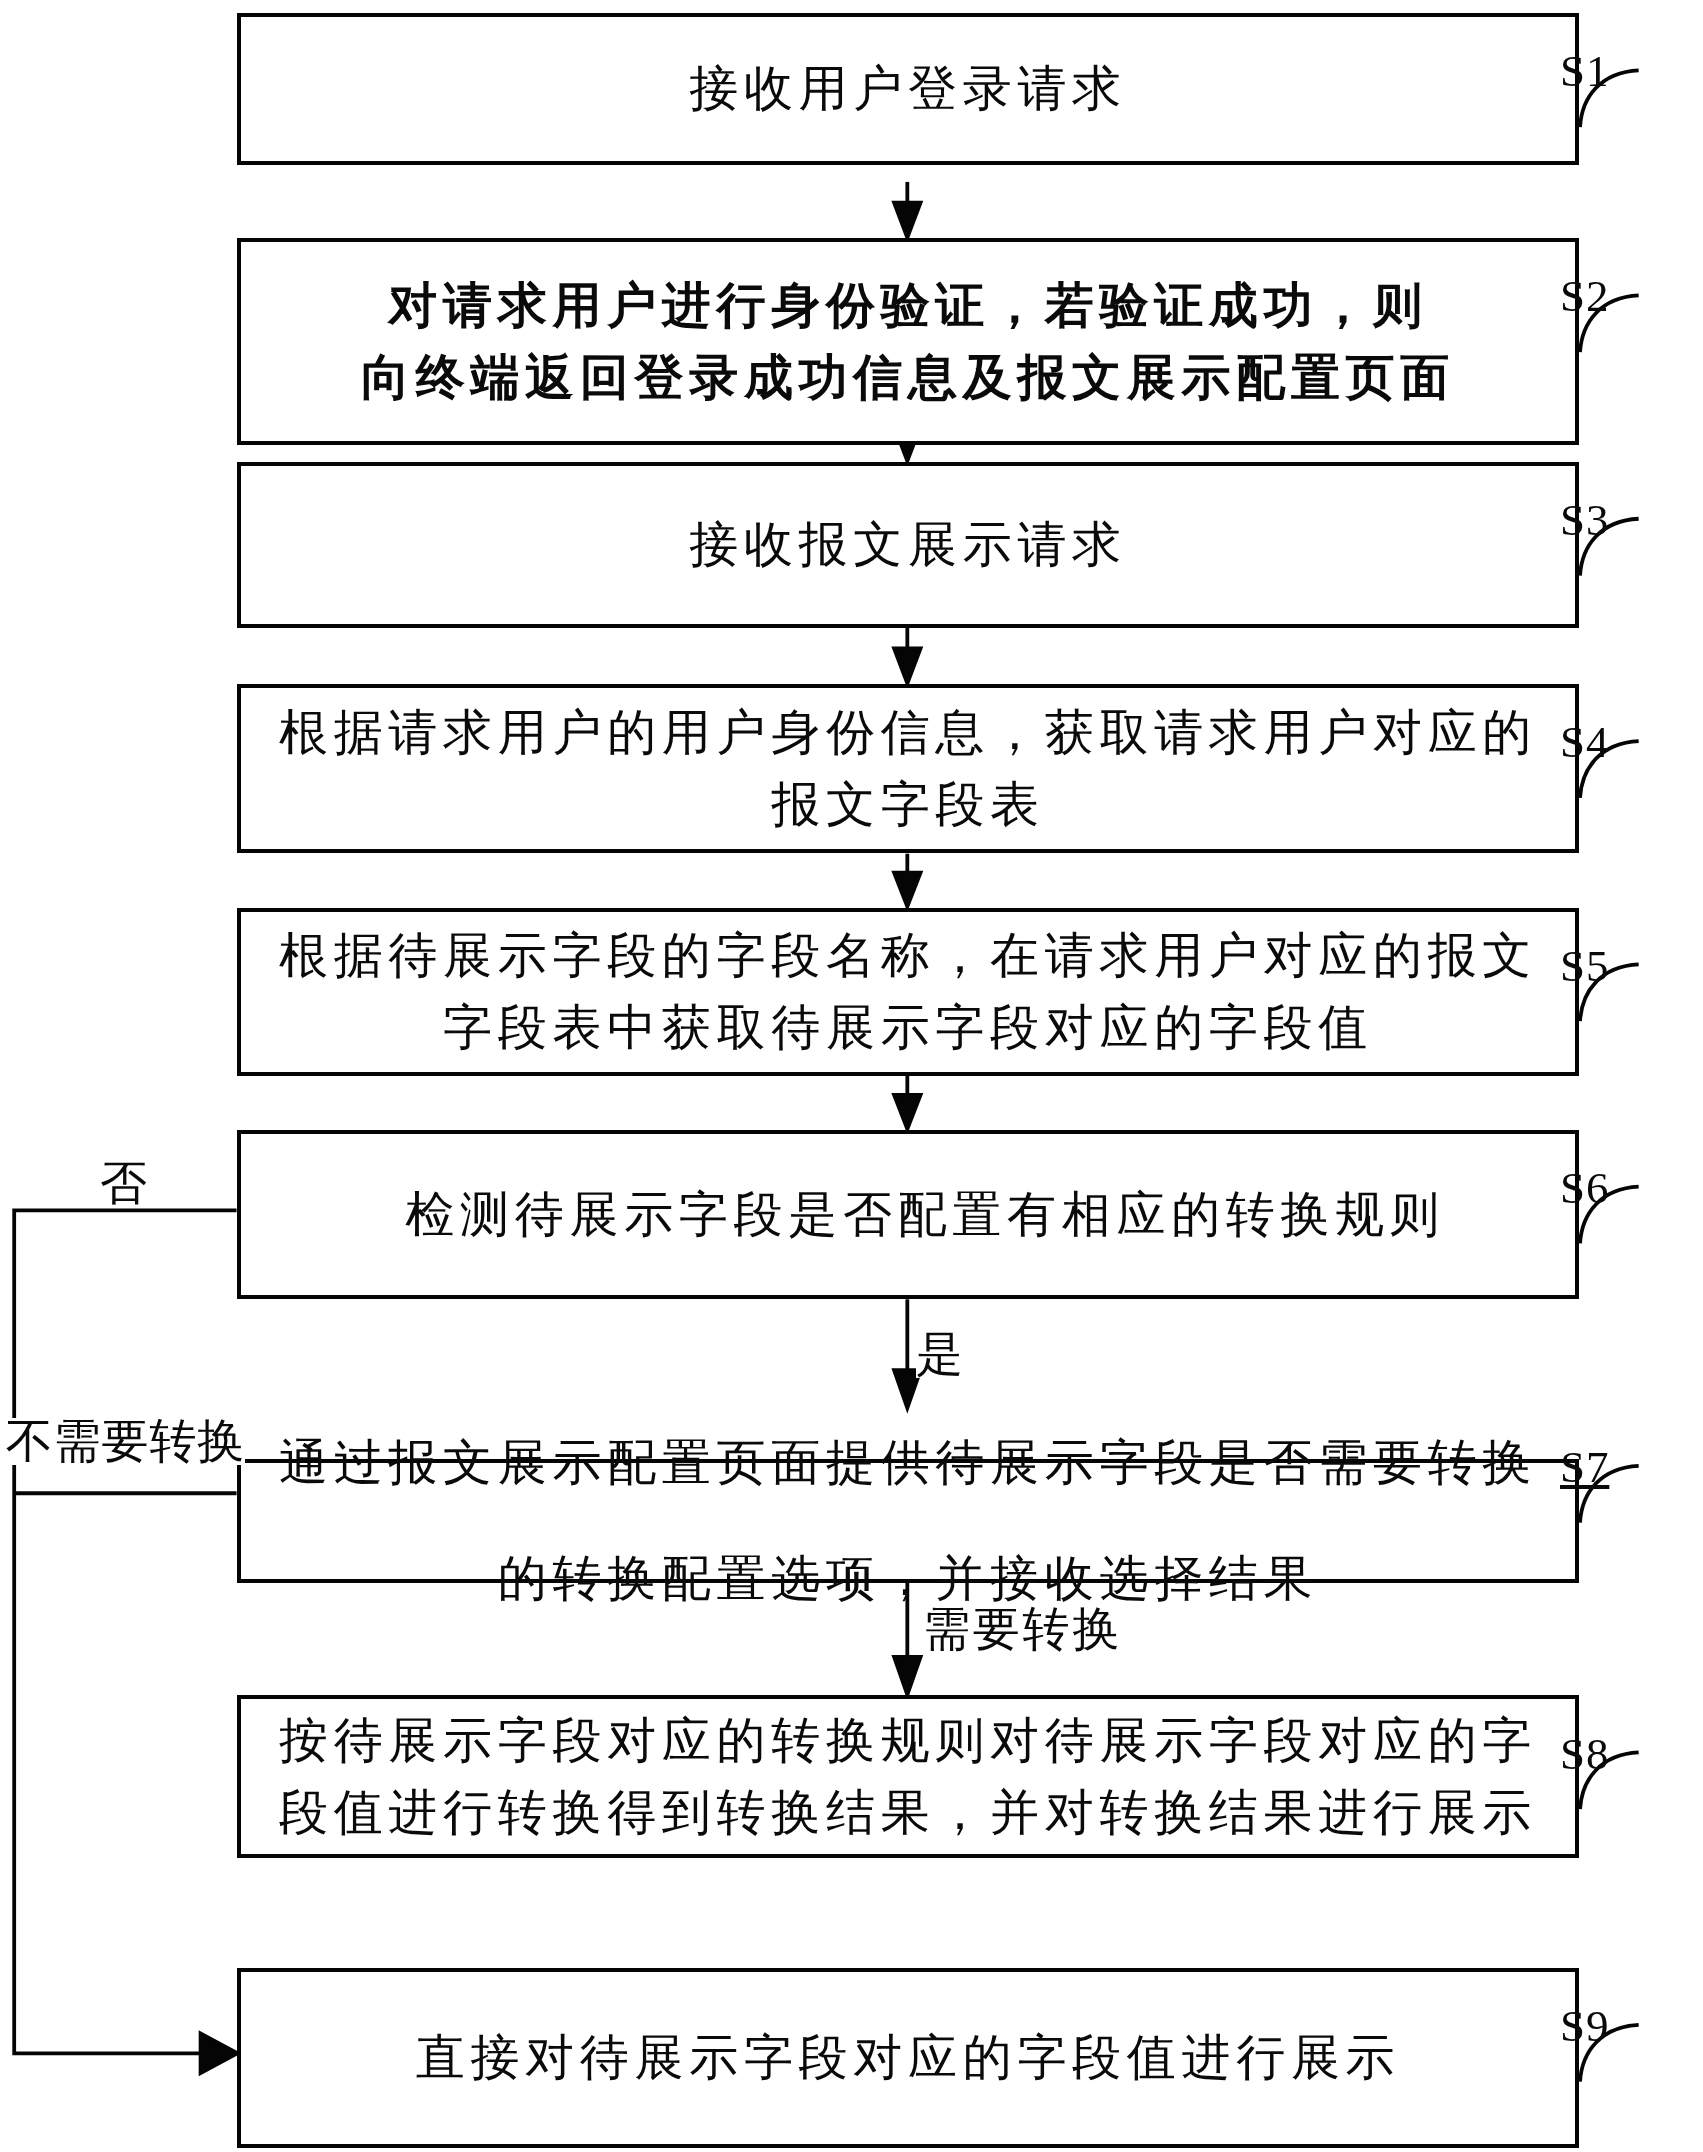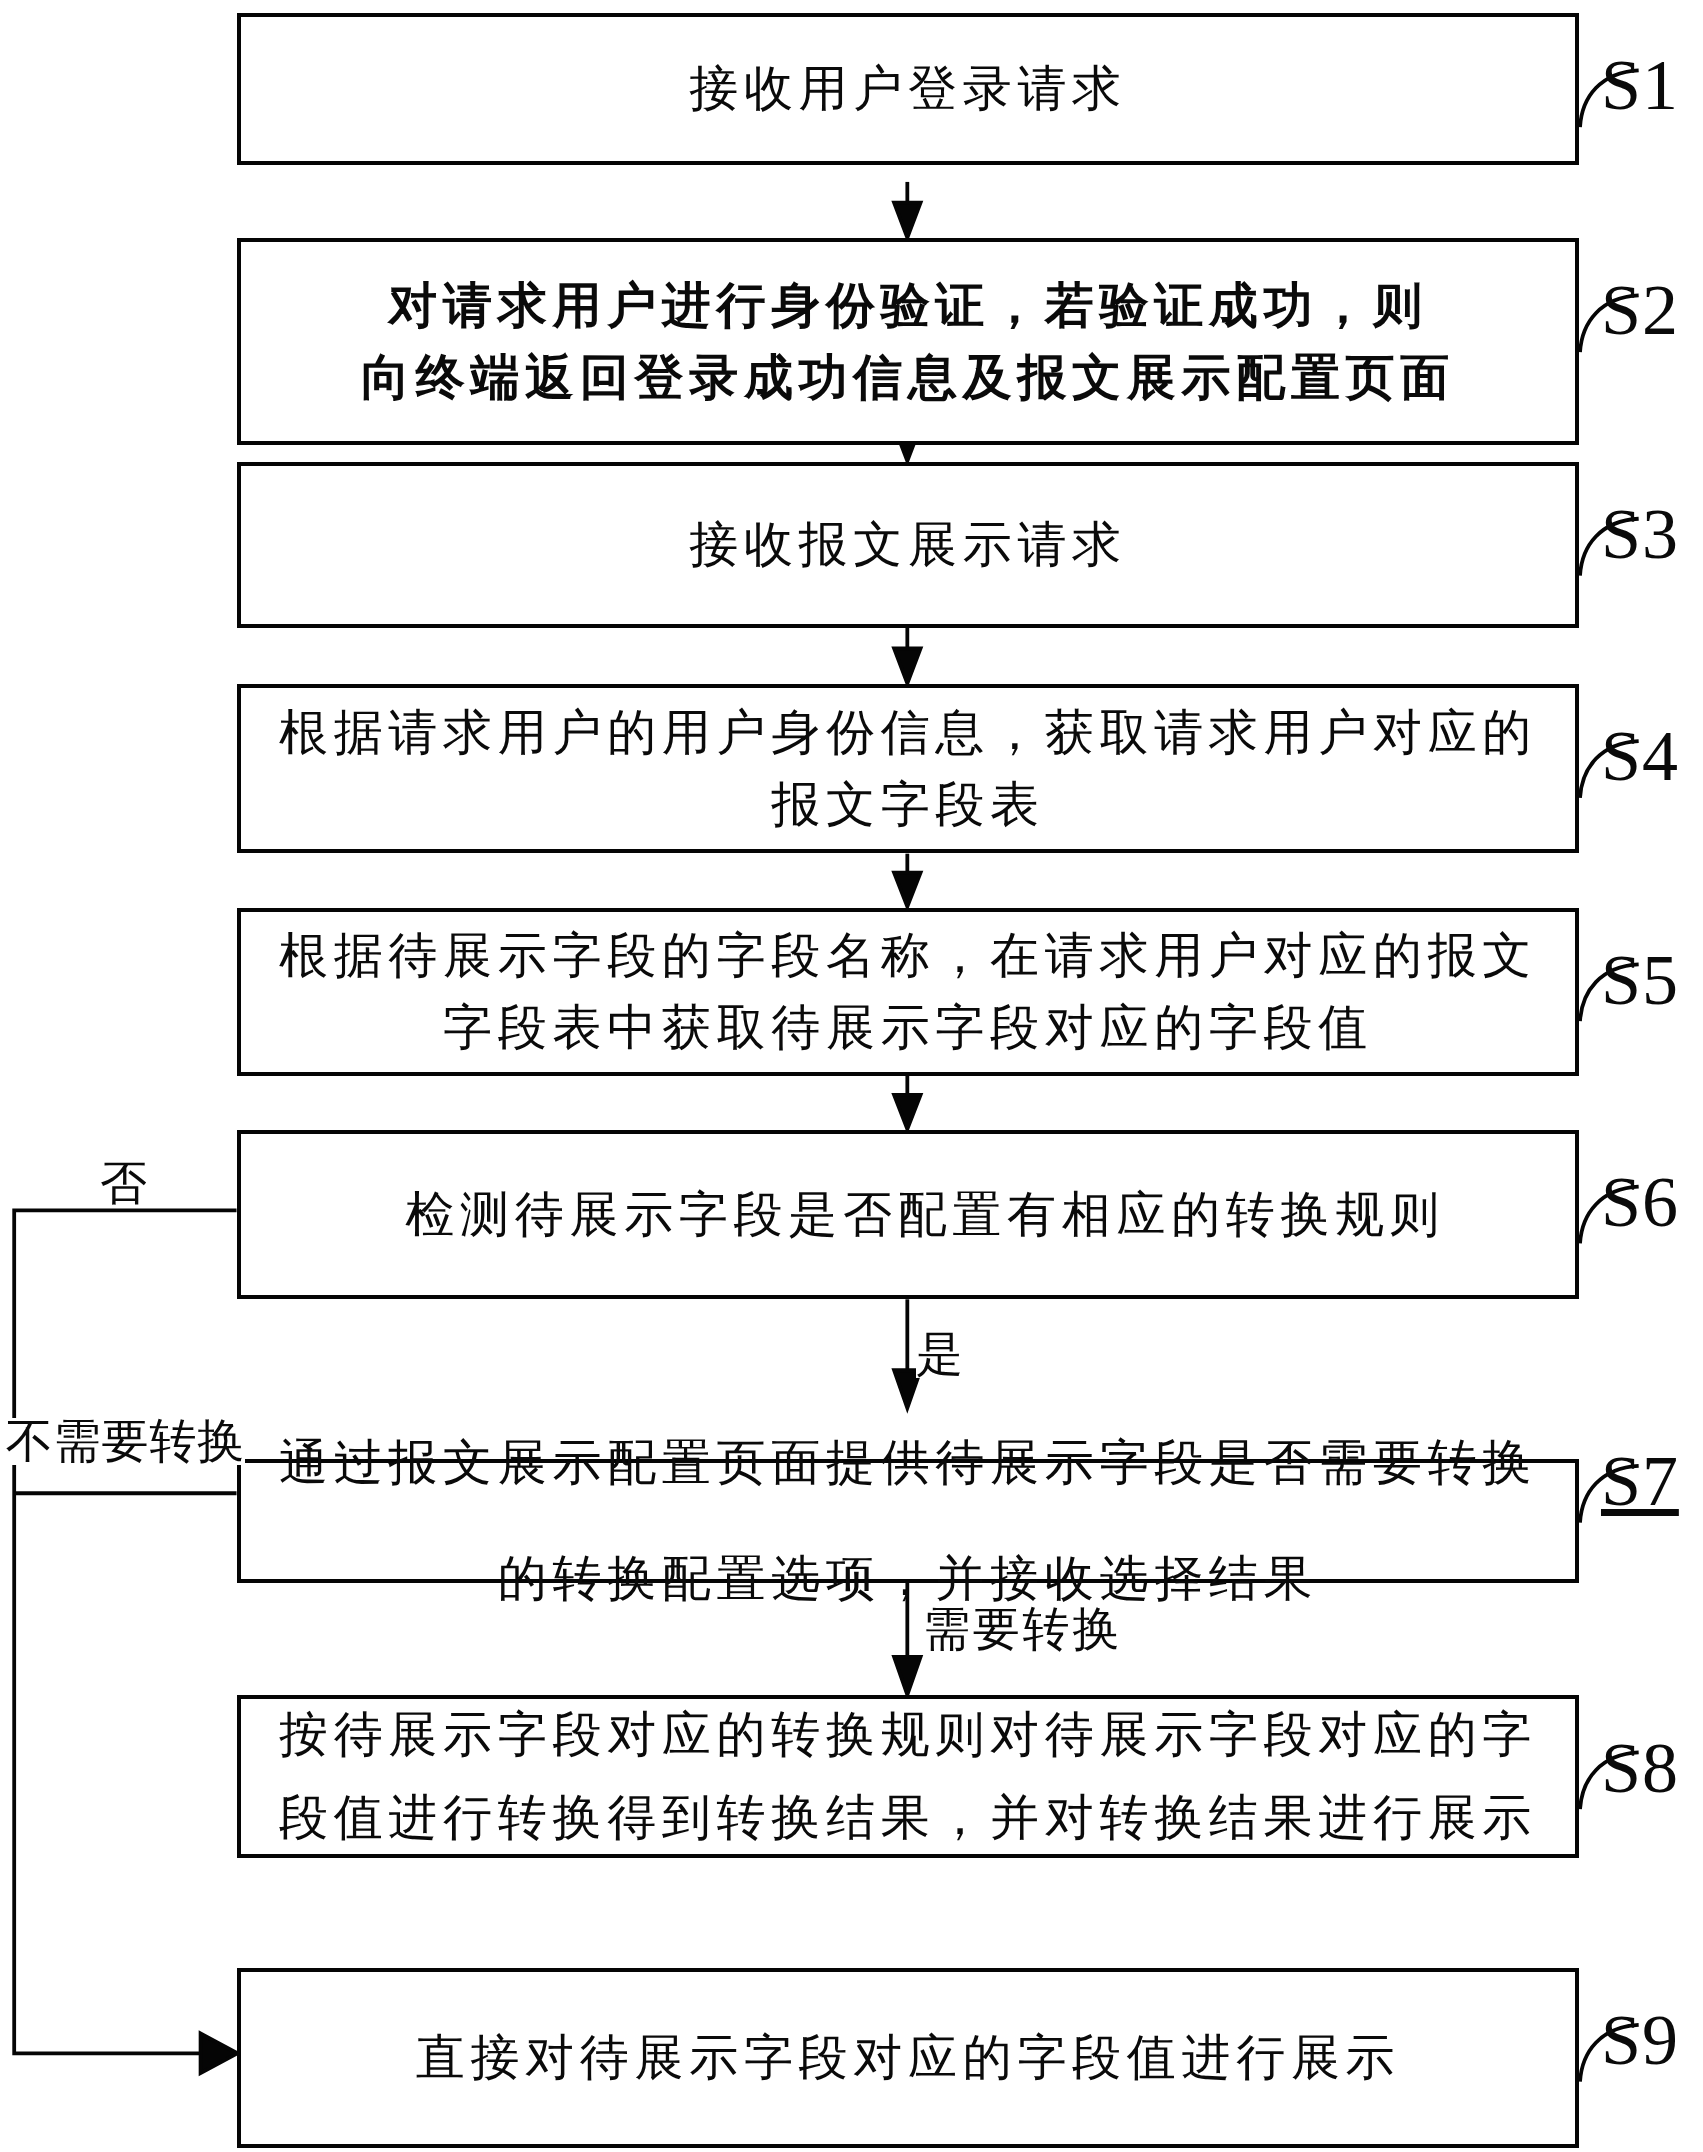--- a/index.html
+++ b/index.html
@@ -38,22 +38,22 @@
     text-align: center;
   }
   .flow-box .line {
     font-size: 49px;
     line-height: 72px;
     letter-spacing: 5.7px;
     white-space: nowrap;
   }
   .ref-label {
     position: absolute;
-    left: 1601px;
-    font-size: 72px;
+    left: 1560px;
+    font-size: 45px;
     line-height: 1;
     letter-spacing: 0.9px;
     white-space: nowrap;
   }
   .edge-label {
     position: absolute;
     font-size: 47px;
     line-height: 1;
     letter-spacing: 2.8px;
     white-space: nowrap;
@@ -146,21 +146,21 @@
 
   <div class="flow-box" style="top:1130px; height:169px;padding-left:34px;">
     <div class="line">检测待展示字段是否配置有相应的转换规则</div>
   </div>
 
   <div class="flow-box" style="top:1459px; height:124px;gap:44px;">
     <div class="line">通过报文展示配置页面提供待展示字段是否需要转换</div>
     <div class="line">的转换配置选项，并接收选择结果</div>
   </div>
 
-  <div class="flow-box" style="top:1695px; height:163px;justify-content:space-between;">
+  <div class="flow-box" style="top:1695px; height:163px;">
     <div class="line">按待展示字段对应的转换规则对待展示字段对应的字</div>
     <div class="line">段值进行转换得到转换结果，并对转换结果进行展示</div>
   </div>
 
   <div class="flow-box" style="top:1968px; height:180px;">
     <div class="line">直接对待展示字段对应的字段值进行展示</div>
   </div>
 
   <div class="ref-label" style="top:49px;">S1</div>
   <div class="ref-label" style="top:274px;">S2</div>

